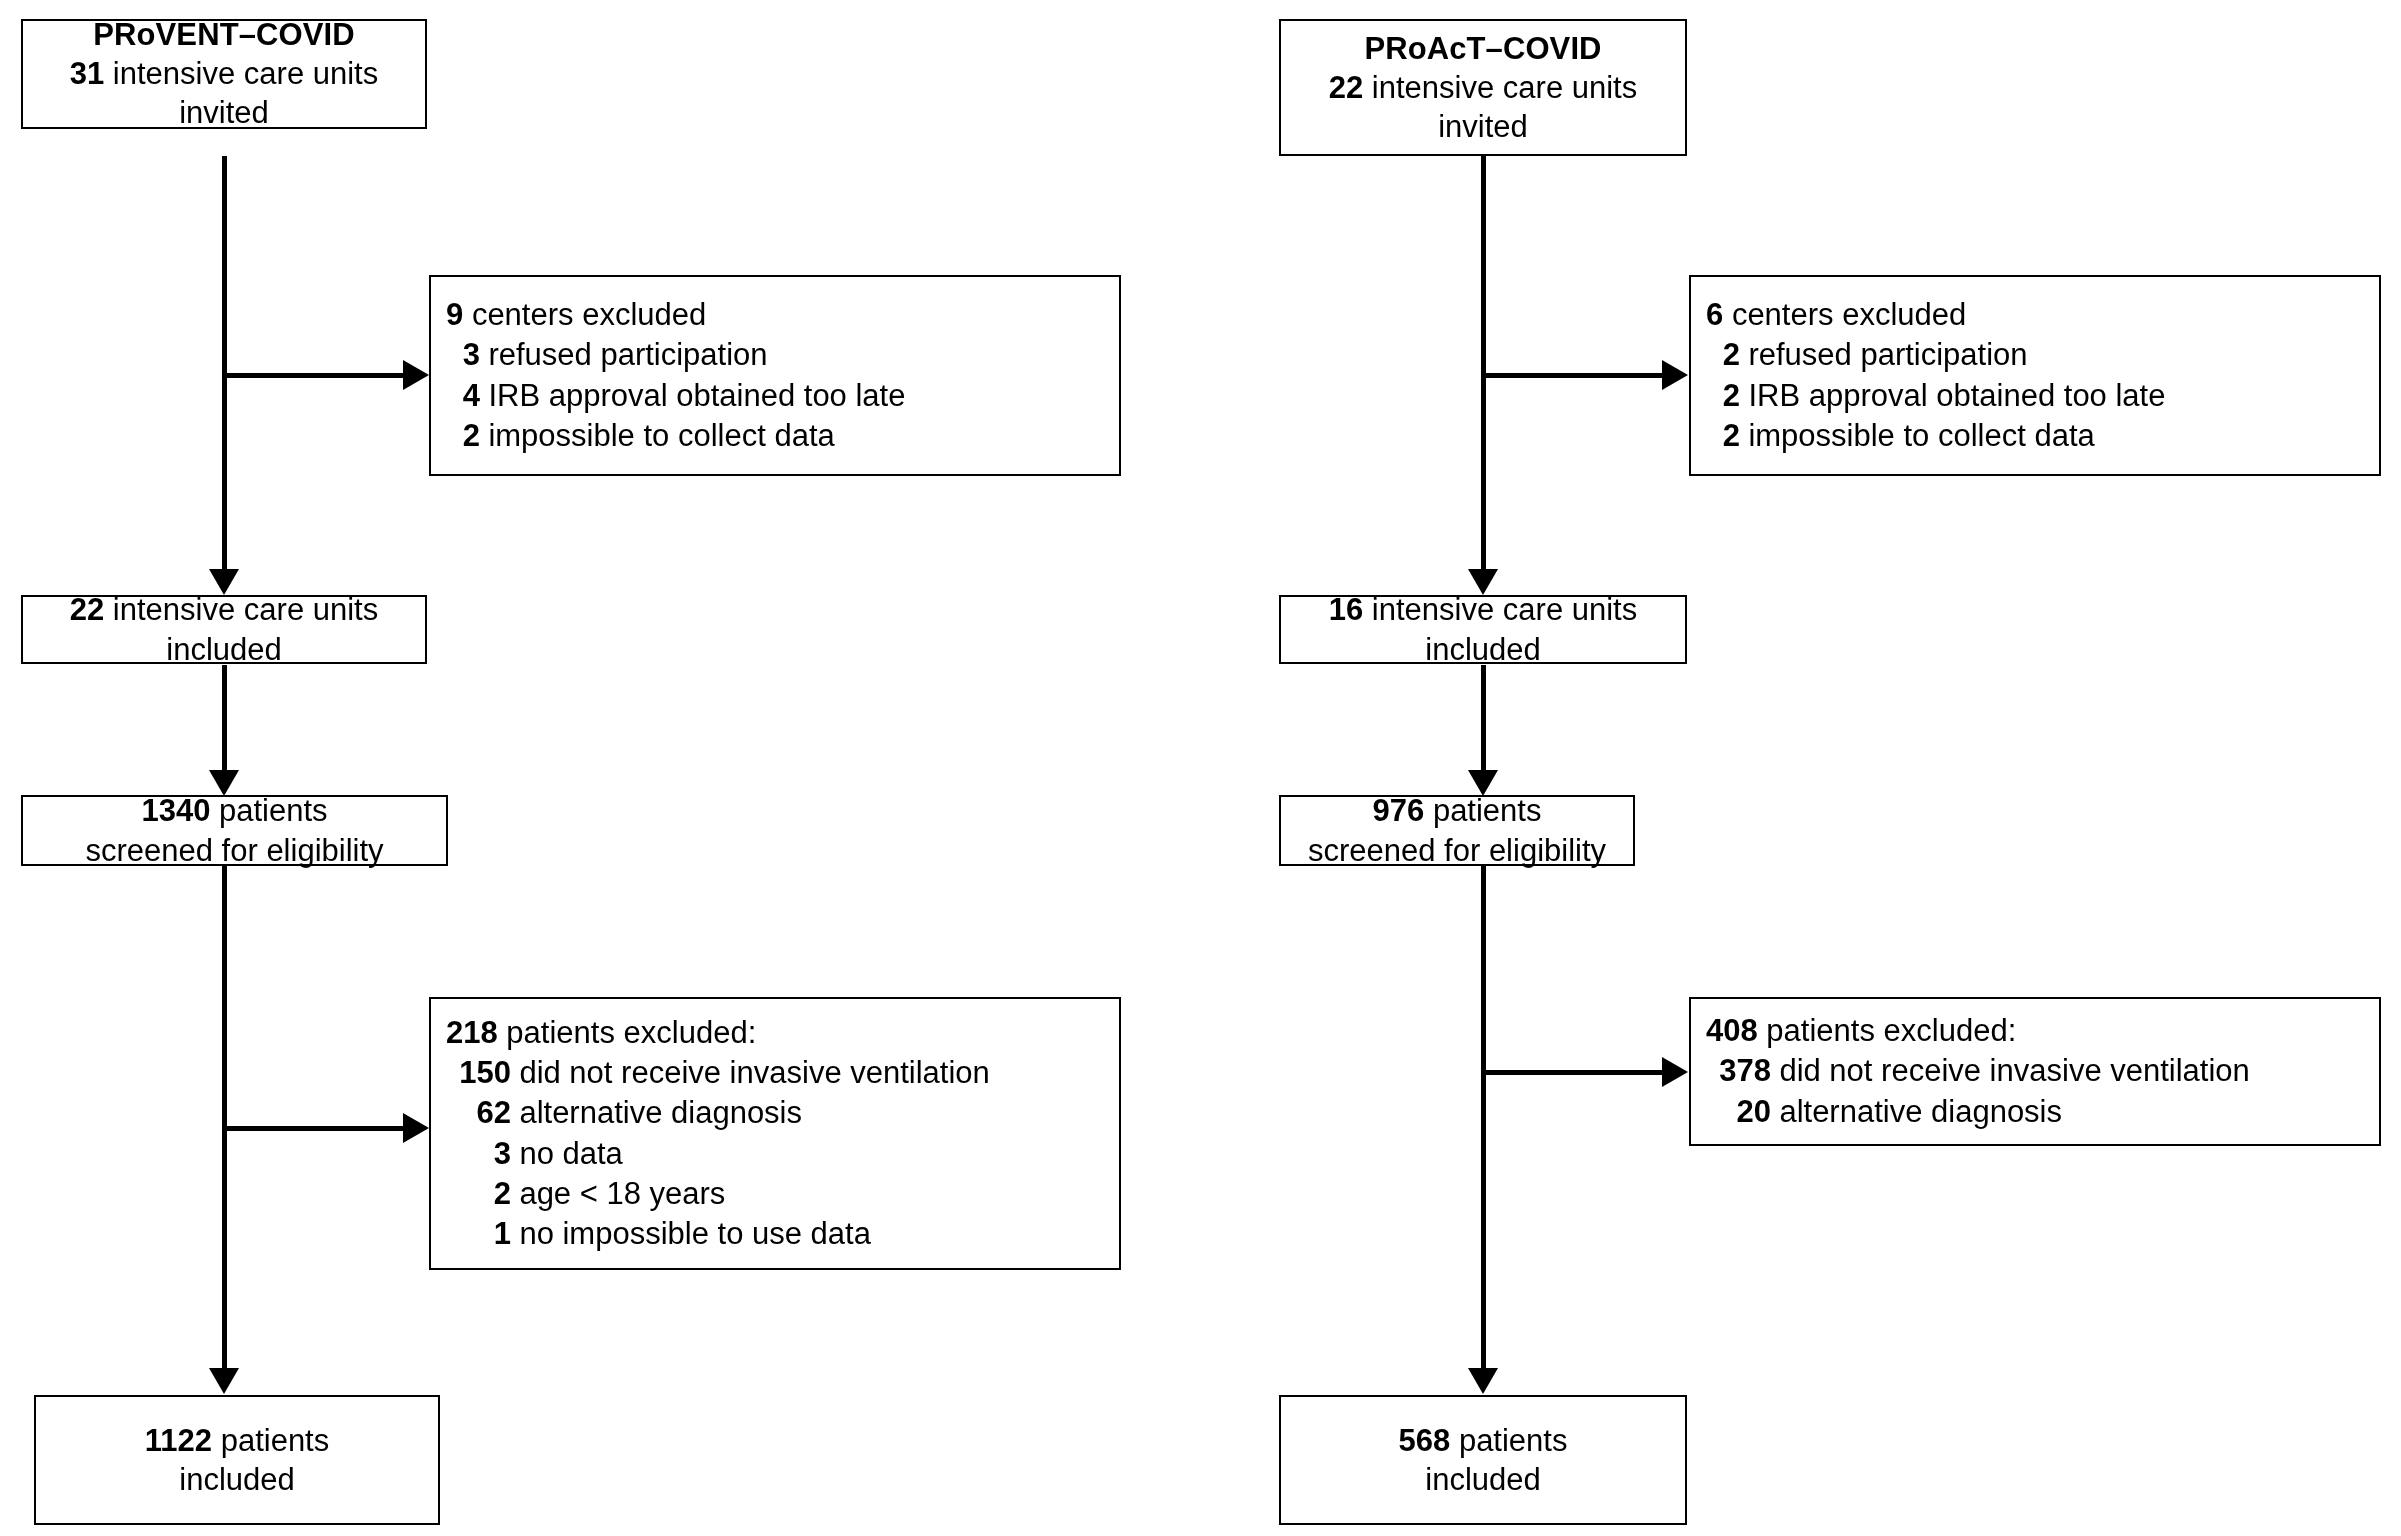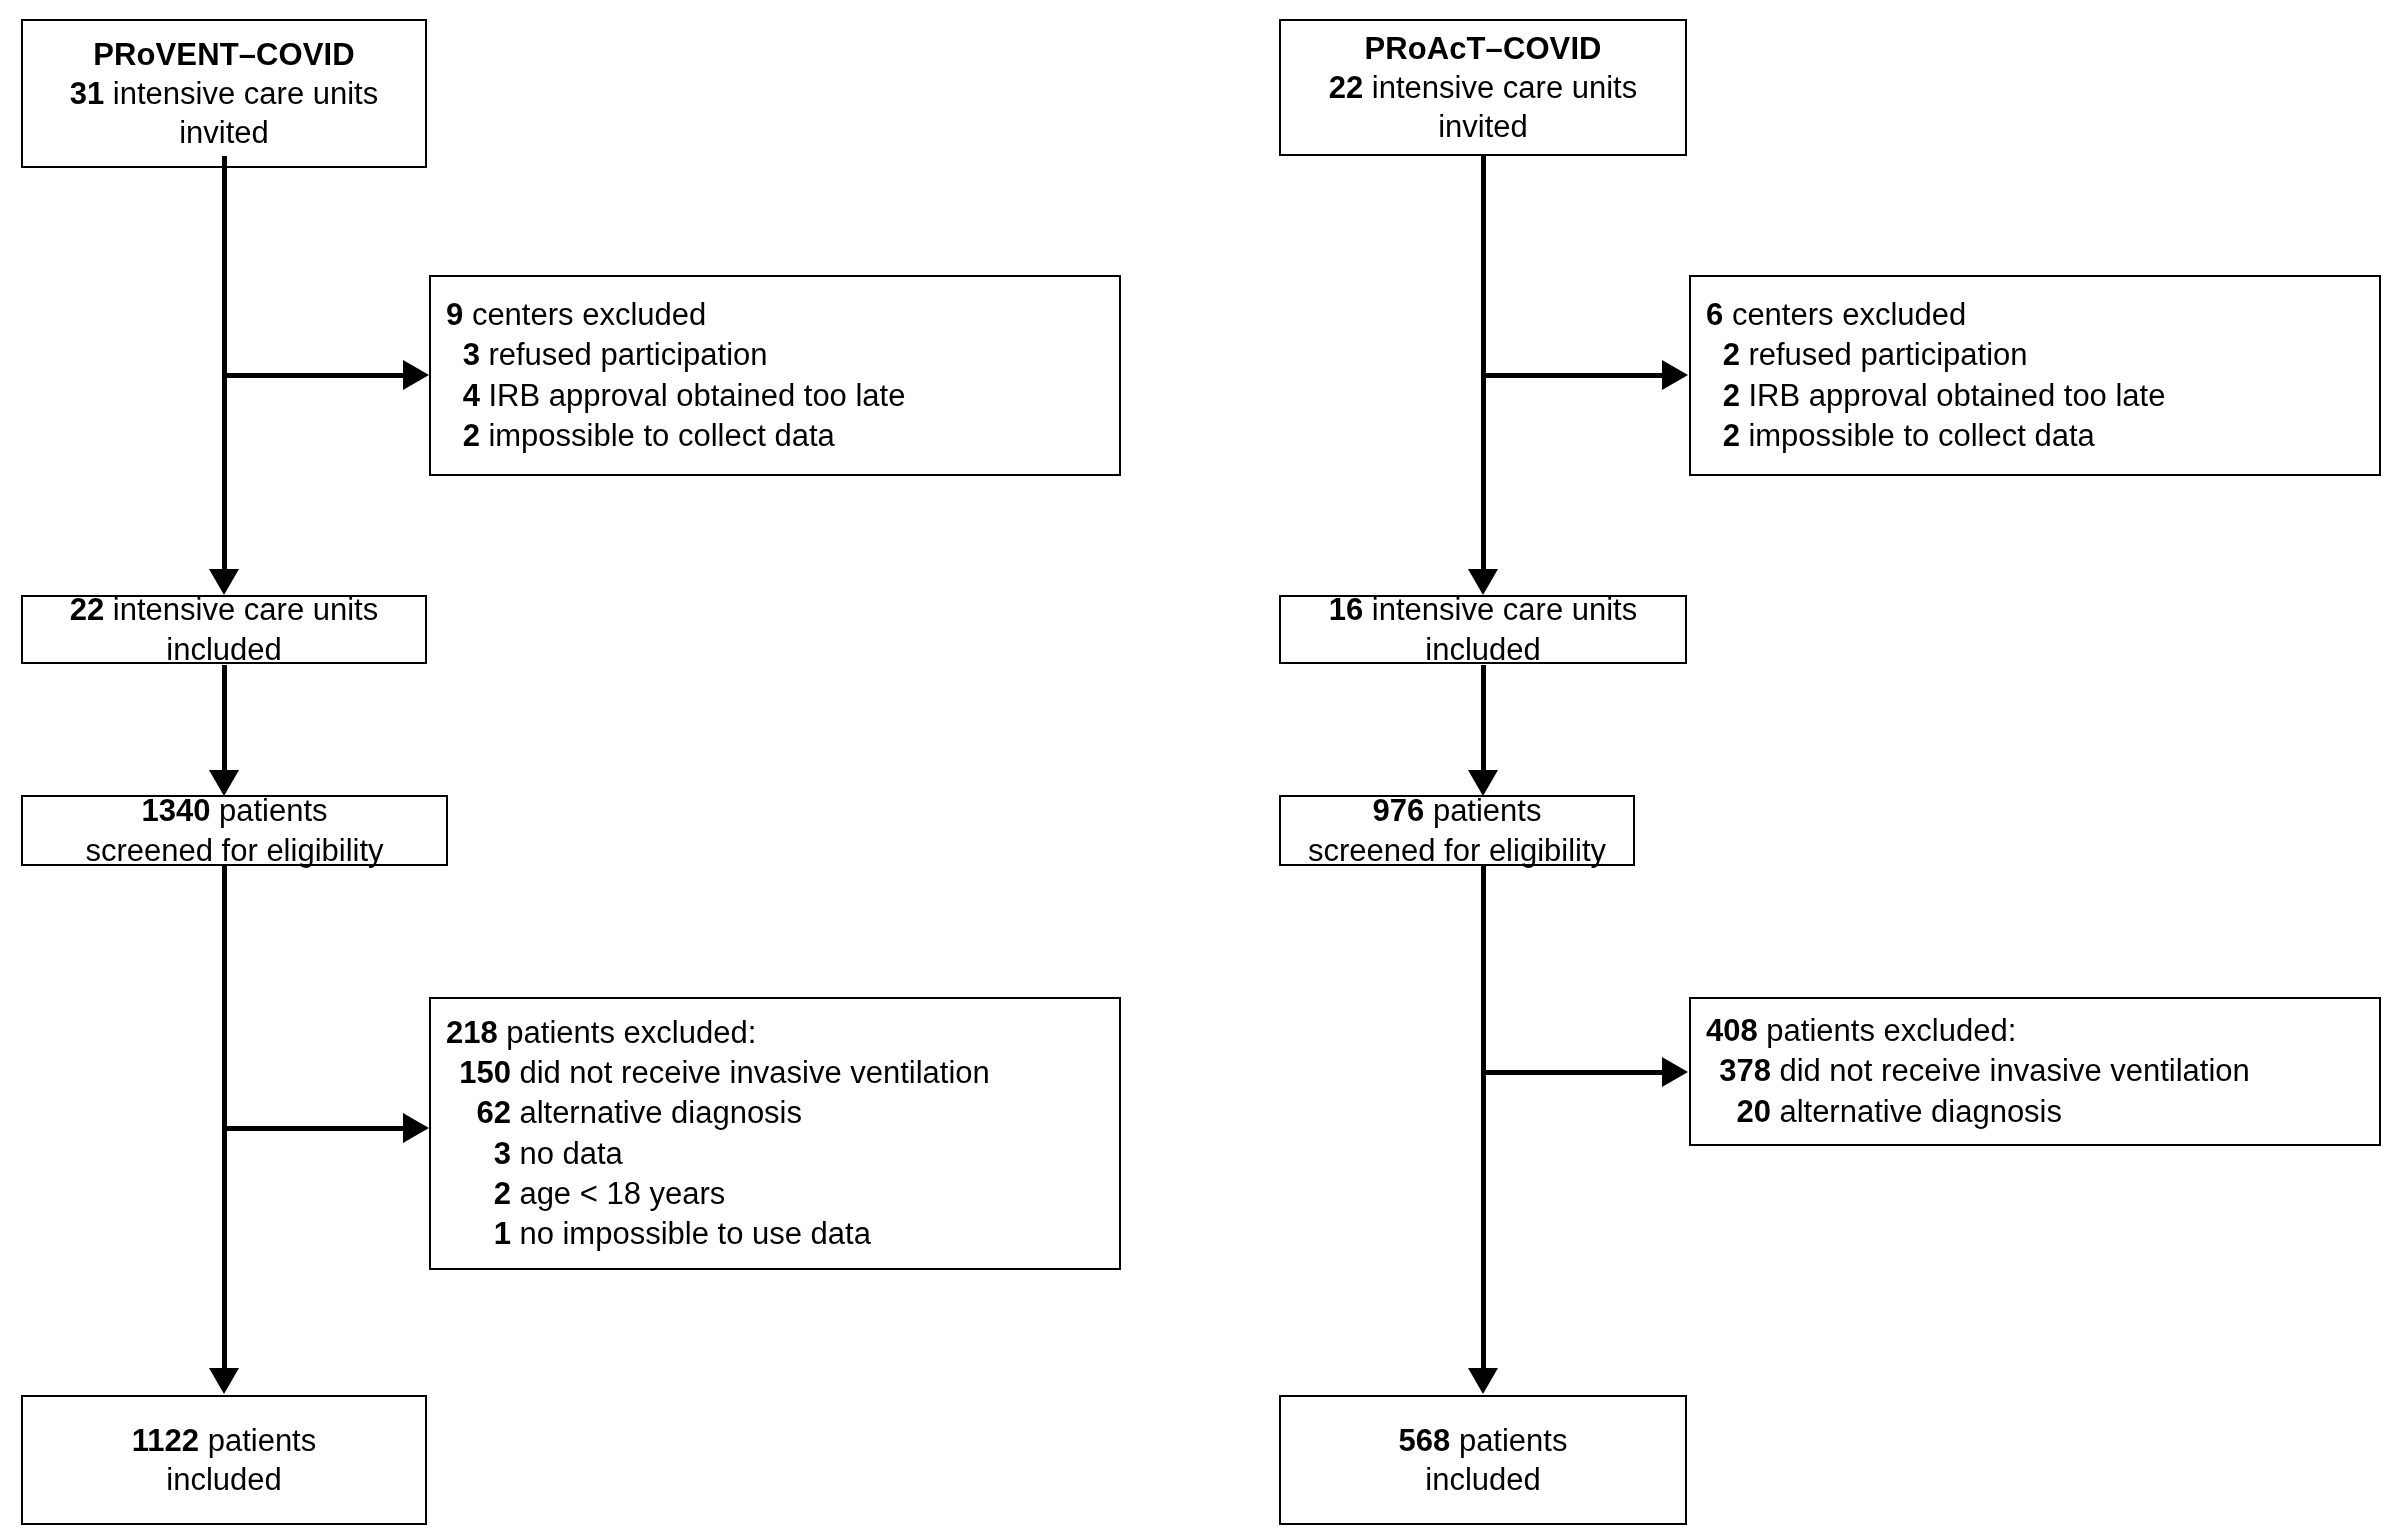--- a/index.html
+++ b/index.html
@@ -33,21 +33,21 @@
               border-top:26.5px solid #000;}
   .arrow-right{position:absolute;width:0;height:0;
               border-top:15.7px solid transparent;border-bottom:15.7px solid transparent;
               border-left:26.5px solid #000;}
 </style>
 </head>
 <body>
 
 <div class="canvas">
 
-  <div class="box center" style="left:21px;top:18.7px;width:406px;height:149px;">
+  <div class="box center" style="left:21px;top:18.7px;width:406px;height:110px;">
     <div class="title">PRoVENT–COVID</div>
     <div class="line">
       <b>31</b> <span>intensive care units</span>
     </div>
     <div class="line">invited</div>
   </div>
 
   <div class="vline" style="left:222px;top:156px;height:413px;"></div>
   <div class="arrow-down" style="left:209px;top:569px;"></div>
 
@@ -120,21 +120,21 @@
         <span class="num" style="width:65px;">2</span>
         <span class="txt">age &lt; 18 years</span>
       </div>
       <div class="sub">
         <span class="num" style="width:65px;">1</span>
         <span class="txt">no impossible to use data</span>
       </div>
     </div>
   </div>
 
-  <div class="box center" style="left:21px;top:1395px;width:406px;height:130px;">
+  <div class="box center" style="left:34px;top:1395px;width:406px;height:130px;">
     <div class="line">
       <b>1122</b> <span>patients</span>
     </div>
     <div class="line">included</div>
   </div>
 
   <div class="box center" style="left:1279px;top:18.7px;width:408px;height:137px;">
     <div class="title">PRoAcT–COVID</div>
     <div class="line">
       <b>22</b> <span>intensive care units</span>

